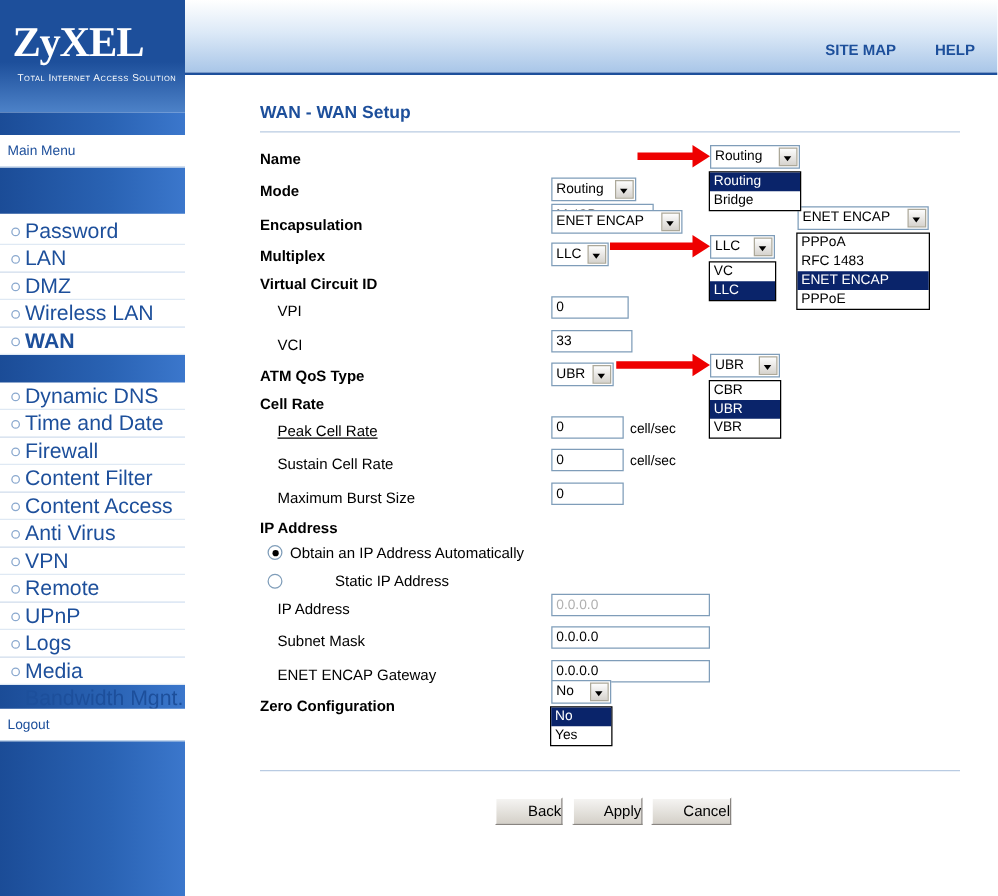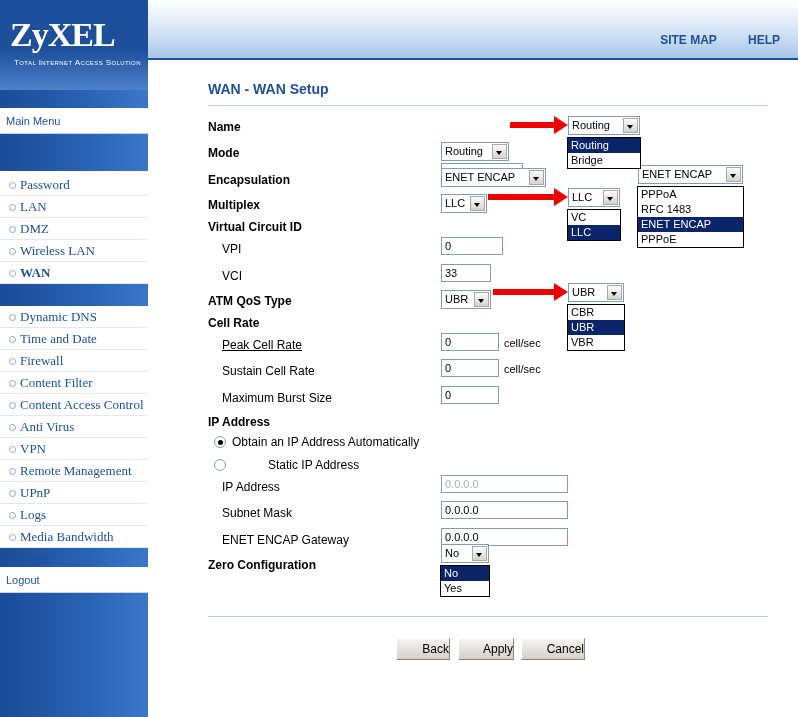--- a/index.html
+++ b/index.html
@@ -118,27 +118,26 @@
     padding-left: 6px;
     box-sizing: border-box;
   }
   .side-link {
     position: absolute;
     left: 0;
     width: 148px;
     height: 22px;
     background: #ffffff;
     color: #1d4f9b;
-    font-size: 13px;
+    font-size: 17px;
     line-height: 22px;
     padding-left: 20px;
     box-sizing: border-box;
     border-bottom: 1px solid #dfe9f4;
     cursor: pointer;
-    font-family: Liberation Serif, serif;
   }
   .side-link .bullet {
     position: absolute;
     left: 9px;
     top: 8px;
     width: 5px;
     height: 5px;
     border: 1px solid #8aa8ce;
     border-radius: 50%;
     background: #ffffff;
@@ -432,21 +431,21 @@
       <span>LLC</span>
       <span class="arrow"></span>
     </div>
 
     <div class="lbl bold" style="left:60px; top:160px;">Virtual Circuit ID</div>
 
     <div class="lbl" style="left:74px; top:182px;">VPI</div>
     <input class="txt" style="left: 293px; top: 177px; width: 62px;" value="0">
 
     <div class="lbl" style="left:74px; top:209px;">VCI</div>
-    <input class="txt" style="left: 293px; top: 204px; width: 50px;" value="33">
+    <input class="txt" style="left: 293px; top: 204px; width: 65px;" value="33">
 
     <div class="lbl bold" style="left:60px; top:234px;">ATM QoS Type</div>
     <div class="sel" style="left:293px; top:230px; width:50px;">
       <span>UBR</span>
       <span class="arrow"></span>
     </div>
 
     <div class="lbl bold" style="left:60px; top:256px;">Cell Rate</div>
 
     <div class="lbl" style="left:74px; top:278px;text-decoration:underline;">Peak Cell Rate</div>

